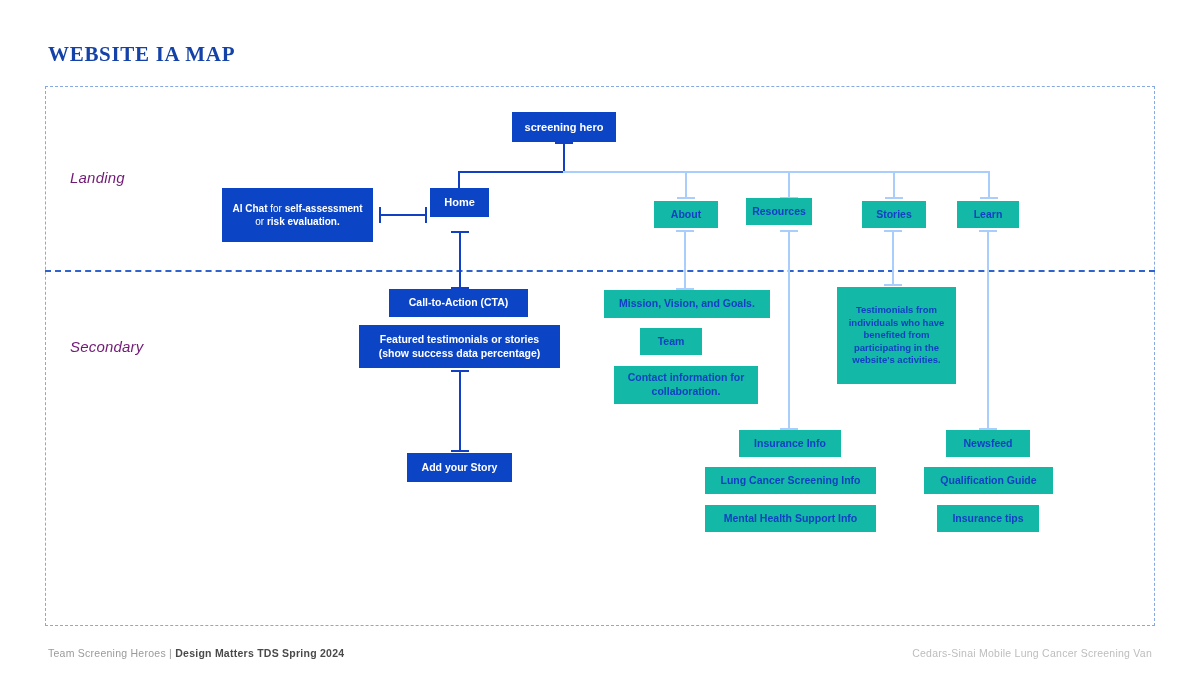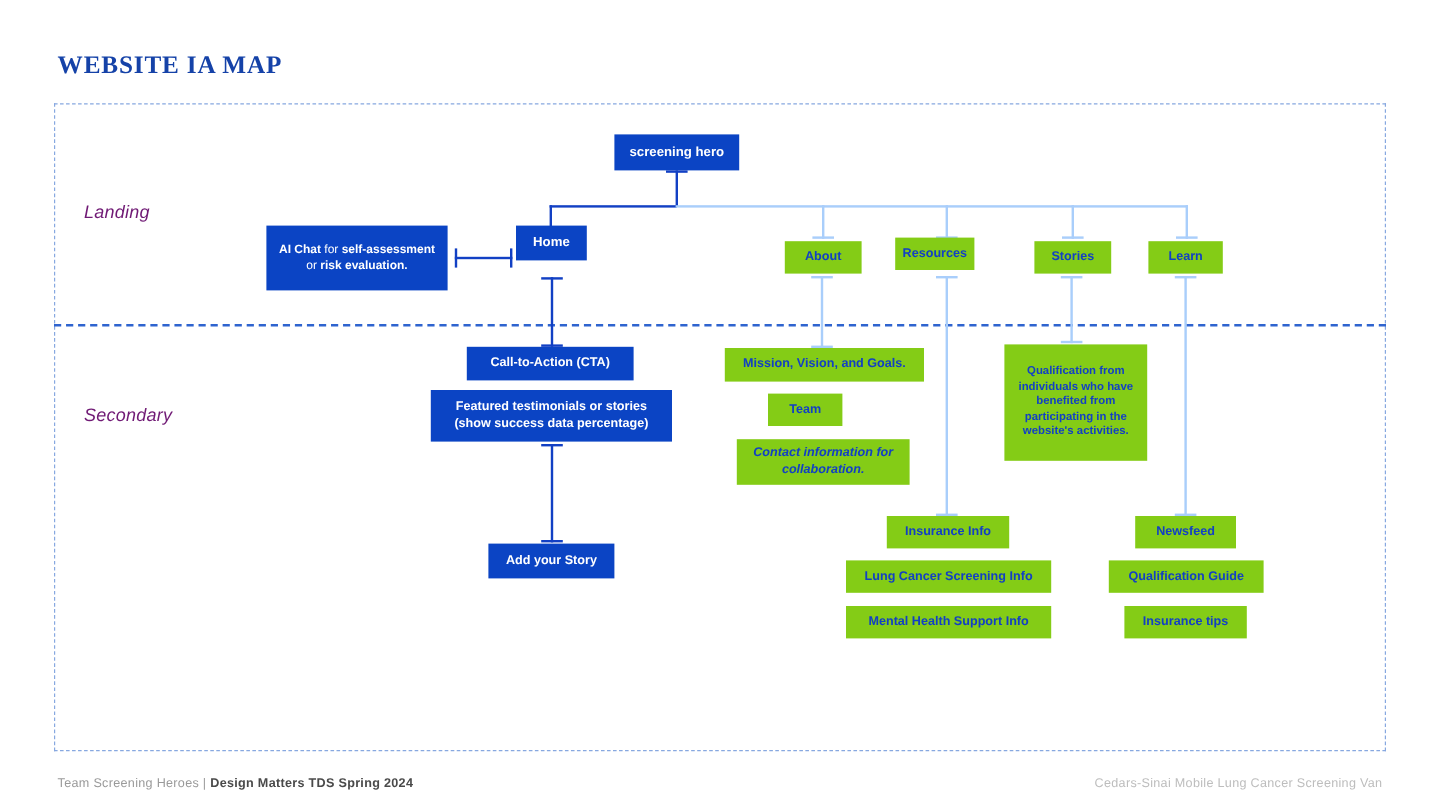--- a/index.html
+++ b/index.html
@@ -38,21 +38,21 @@
   #label-secondary{left:70px;top:338px;}
 
   
   .node{
     position:absolute;box-sizing:border-box;
     display:flex;align-items:center;justify-content:center;
     text-align:center;font-weight:bold;line-height:1.32;
     padding:4px 8px;
   }
   .node.dark{background:#0b44c4;color:#ffffff;}
-  .node.light{background:#84cc16;color:#1240c4;}
+  .node.light{background:#14b8a6;color:#1240c4;}
 
   
   .conn{position:absolute;}
   .conn .stem{position:absolute;left:50%;transform:translateX(-50%);width:2px;top:0;bottom:0;}
   .conn .cap{position:absolute;left:50%;transform:translateX(-50%);height:2px;width:18px;}
   .conn .cap.top{top:0;}
   .conn .cap.bot{bottom:0;}
   .conn.dark .stem,.conn.dark .cap{background:#1240c4;}
   .conn.light .stem,.conn.light .cap{background:#a9cefb;}
 
@@ -173,21 +173,21 @@
   </div>
 
   <div class="node light" style="left:604px;top:290px;width:166px;height:28px;font-size:10.5px;">
     <span>Mission, Vision, and Goals.</span>
   </div>
 
   <div class="node light" style="left:640px;top:328px;width:62px;height:27px;font-size:10.5px;align-items:center;">
     <span>Team</span>
   </div>
 
-  <div class="node light" style="left:614px;top:366px;width:144px;height:38px;font-size:10.5px;font-style:italic;">
+  <div class="node light" style="left:614px;top:366px;width:144px;height:38px;font-size:10.5px;">
     <span>Contact information for collaboration.</span>
   </div>
 
   <div class="conn light" style="left:780px;top:230px;width:18px;height:200px;">
     <span class="cap top"></span>
     <span class="stem"></span>
     <span class="cap bot"></span>
   </div>
 
   <div class="node light" style="left:739px;top:430px;width:102px;height:27px;font-size:10.5px;">
@@ -202,21 +202,21 @@
     <span>Mental Health Support Info</span>
   </div>
 
   <div class="conn light" style="left:884px;top:230px;width:18px;height:56px;">
     <span class="cap top"></span>
     <span class="stem"></span>
     <span class="cap bot"></span>
   </div>
 
   <div class="node light" style="left:837px;top:287px;width:119px;height:97px;font-size:9.5px;">
-    <span>Qualification from individuals who have benefited from participating in the website's activities.</span>
+    <span>Testimonials from individuals who have benefited from participating in the website's activities.</span>
   </div>
 
   <div class="conn light" style="left:979px;top:230px;width:18px;height:200px;">
     <span class="cap top"></span>
     <span class="stem"></span>
     <span class="cap bot"></span>
   </div>
 
   <div class="node light" style="left:946px;top:430px;width:84px;height:27px;font-size:10.5px;">
     <span>Newsfeed</span>

